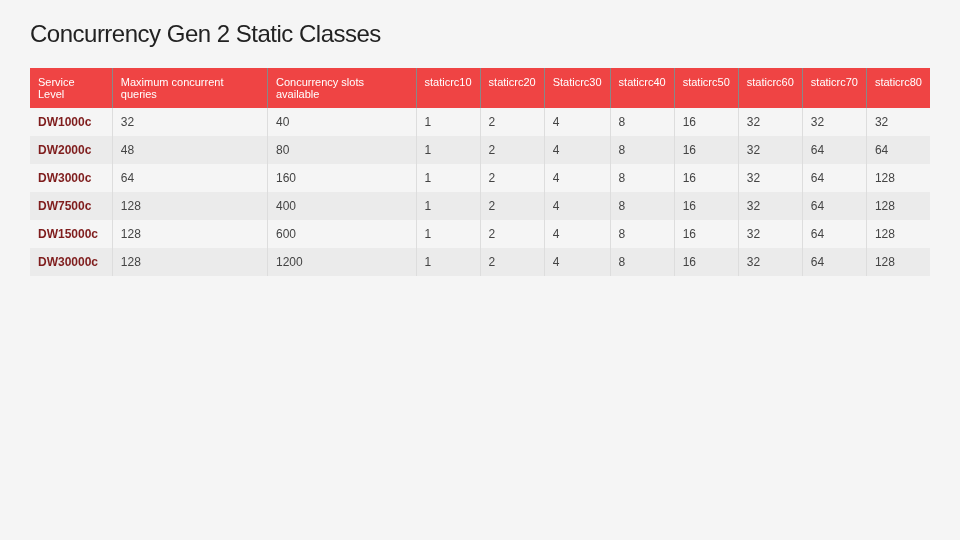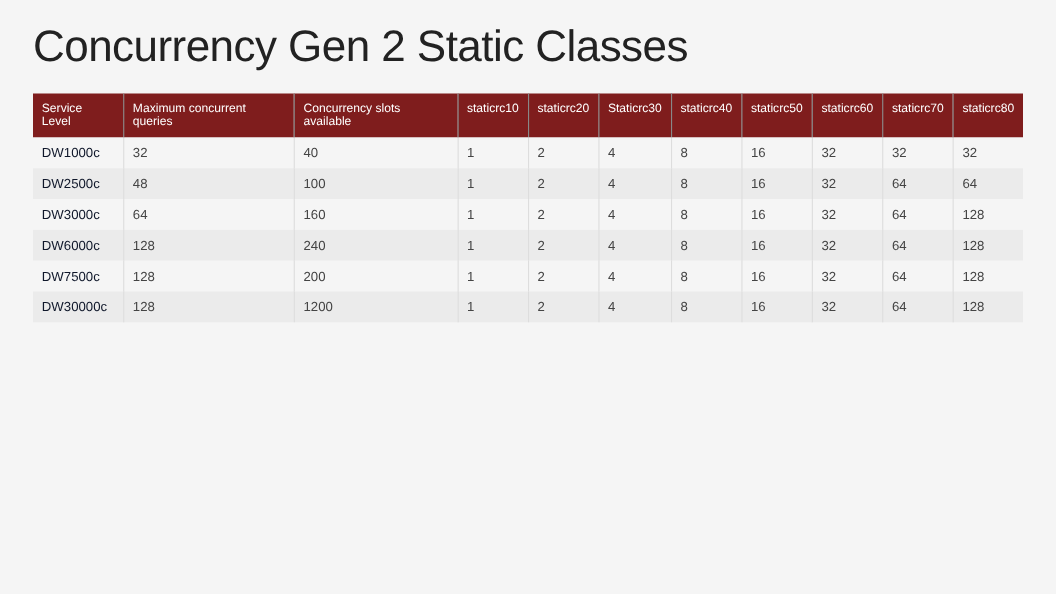--- a/index.html
+++ b/index.html
@@ -4,38 +4,38 @@
   <style>
     * { box-sizing: border-box; margin: 0; padding: 0; }
     body {
       background: #f5f5f5;
       font-family: 'Segoe UI', Arial, sans-serif;
       width: 960px;
       min-height: 540px;
       padding: 20px 30px;
     }
     h1 {
-      font-size: 40px;
+      font-size: 24px;
       font-weight: 300;
       color: #222;
       margin-bottom: 20px;
       letter-spacing: -0.5px;
     }
     .table-wrapper {
       width: 100%;
       overflow: visible;
     }
     table {
       width: 100%;
       border-collapse: collapse;
       font-size: 12px;
       color: #333;
     }
     thead tr {
-      background: #7f1d1d;
+      background: #ef4444;
       color: #fff;
     }
     thead th {
       padding: 8px 8px;
       text-align: left;
       font-weight: 400;
       font-size: 11px;
       vertical-align: top;
       border-right: 1px solid #888;
     }
@@ -47,22 +47,22 @@
       background: #f5f5f5;
     }
     tbody td {
       padding: 7px 8px;
       border-right: 1px solid #ddd;
       font-size: 12px;
       color: #444;
     }
     tbody td:last-child { border-right: none; }
     tbody td:first-child {
-      font-weight: 400;
-      color: #0f172a;
+      font-weight: 700;
+      color: #7f1d1d;
     }
   </style>
 </head>
 <body>
 
 <h1>Concurrency Gen 2 Static Classes</h1>
 
 <div class="table-wrapper">
   <table>
     <thead>
@@ -88,23 +88,23 @@
           <td>1</td>
           <td>2</td>
           <td>4</td>
           <td>8</td>
           <td>16</td>
           <td>32</td>
           <td>32</td>
           <td>32</td>
         </tr>
         <tr>
-          <td>DW2500c</td>
+          <td>DW2000c</td>
           <td>48</td>
-          <td>100</td>
+          <td>80</td>
           <td>1</td>
           <td>2</td>
           <td>4</td>
           <td>8</td>
           <td>16</td>
           <td>32</td>
           <td>64</td>
           <td>64</td>
         </tr>
         <tr>
@@ -114,36 +114,36 @@
           <td>1</td>
           <td>2</td>
           <td>4</td>
           <td>8</td>
           <td>16</td>
           <td>32</td>
           <td>64</td>
           <td>128</td>
         </tr>
         <tr>
-          <td>DW6000c</td>
+          <td>DW7500c</td>
           <td>128</td>
-          <td>240</td>
+          <td>400</td>
           <td>1</td>
           <td>2</td>
           <td>4</td>
           <td>8</td>
           <td>16</td>
           <td>32</td>
           <td>64</td>
           <td>128</td>
         </tr>
         <tr>
-          <td>DW7500c</td>
+          <td>DW15000c</td>
           <td>128</td>
-          <td>200</td>
+          <td>600</td>
           <td>1</td>
           <td>2</td>
           <td>4</td>
           <td>8</td>
           <td>16</td>
           <td>32</td>
           <td>64</td>
           <td>128</td>
         </tr>
         <tr>

